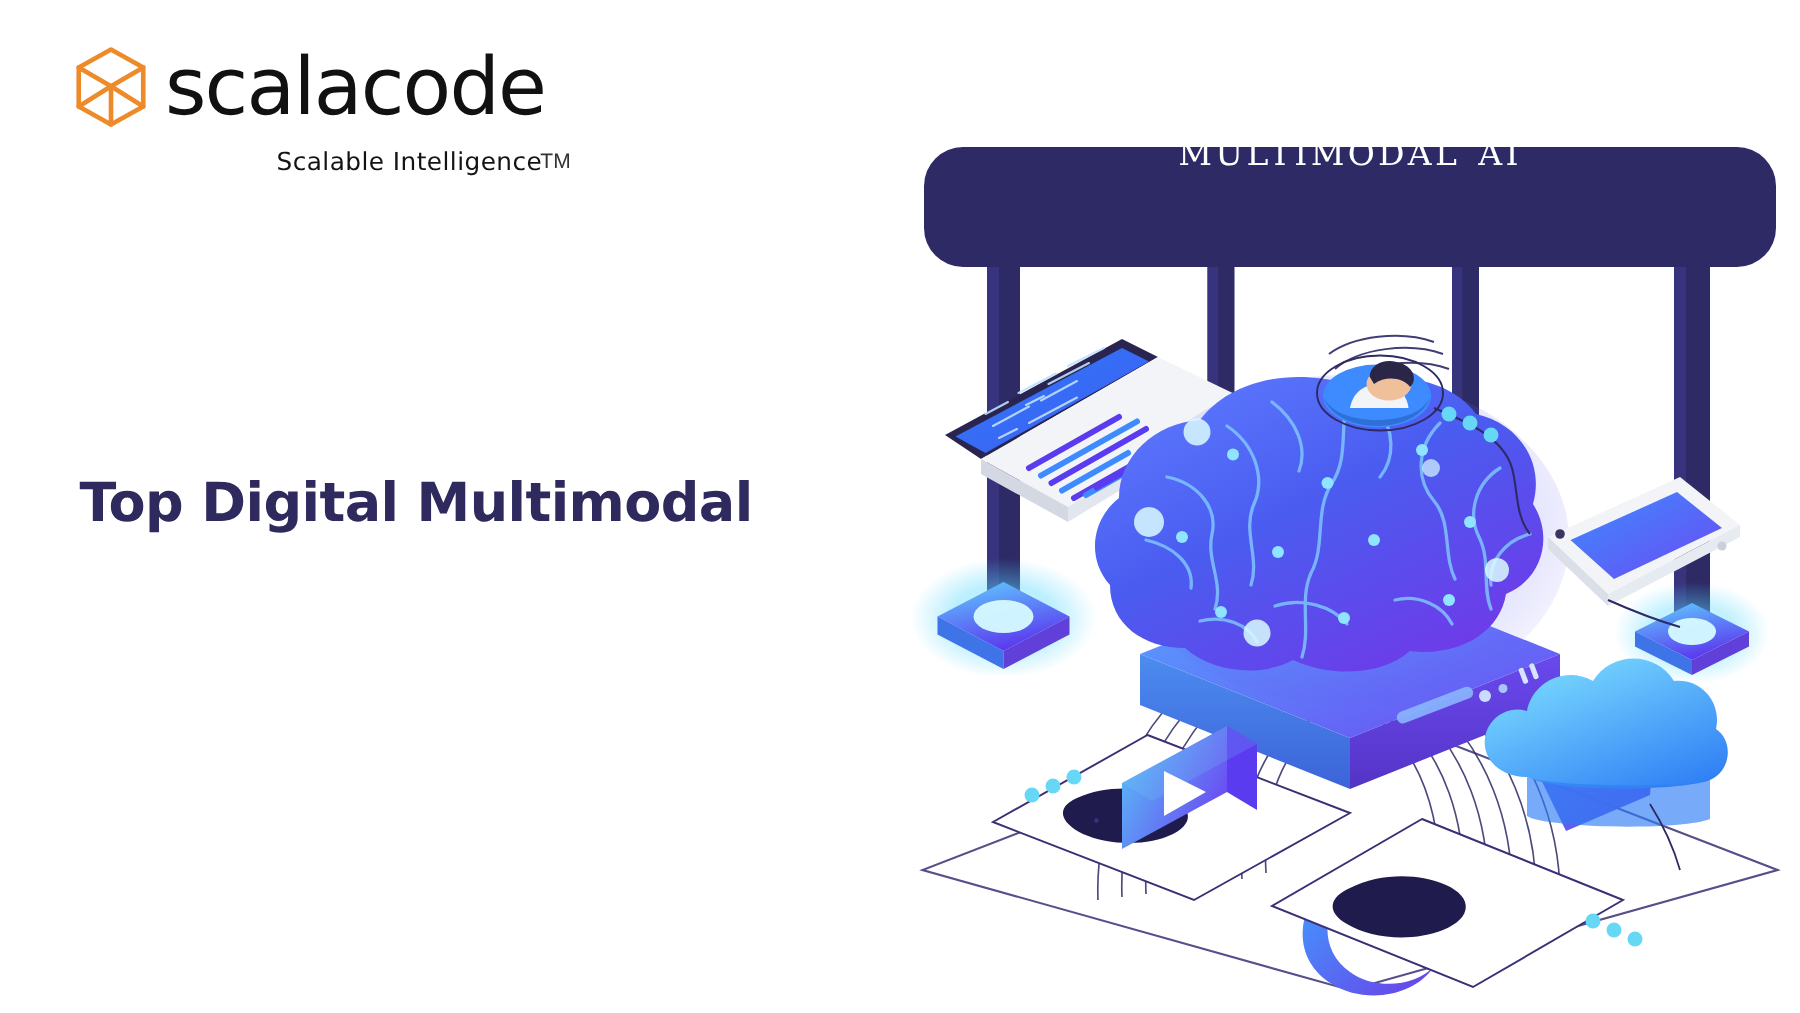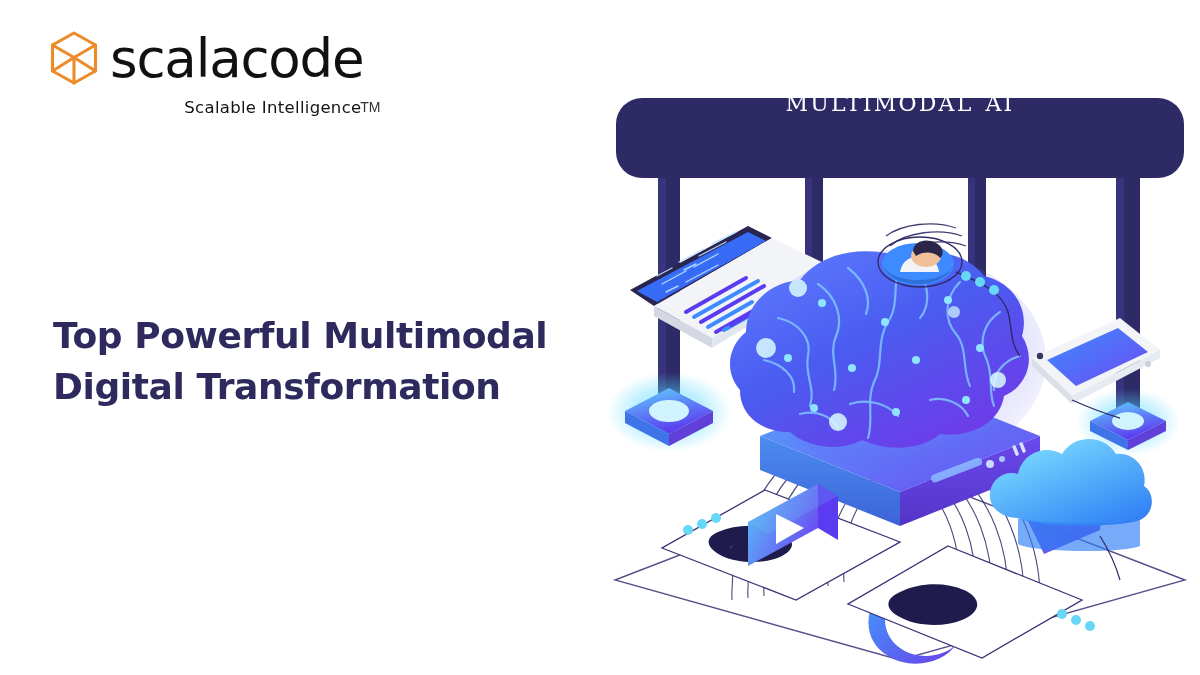--- a/index.html
+++ b/index.html
@@ -86,22 +86,21 @@
       </svg>
       <div class="logo-word">
         <span>scalacode</span>
         <span class="logo-tm">TM</span>
       </div>
     </div>
     <div class="logo-tagline">Scalable Intelligence</div>
   </div>
 
   <h1 class="headline">
-    <span class="ln">Top Powerful Multimodal</span>
-    <span class="ln">Digital Transformation</span>
+    <span class="ln">Top Digital Multimodal</span>
   </h1>
 
   <div class="illus">
     <svg viewBox="0 0 600 615">
       <defs>
         <linearGradient id="gCube" x1="0" y1="0" x2="0.4" y2="1">
           <stop offset="0%" stop-color="#5FD2FF"></stop>
             <stop offset="100%" stop-color="#5B3BEF"></stop>
         </linearGradient>
         <radialGradient id="gGlow" cx="0.5" cy="0.5" r="0.5">

